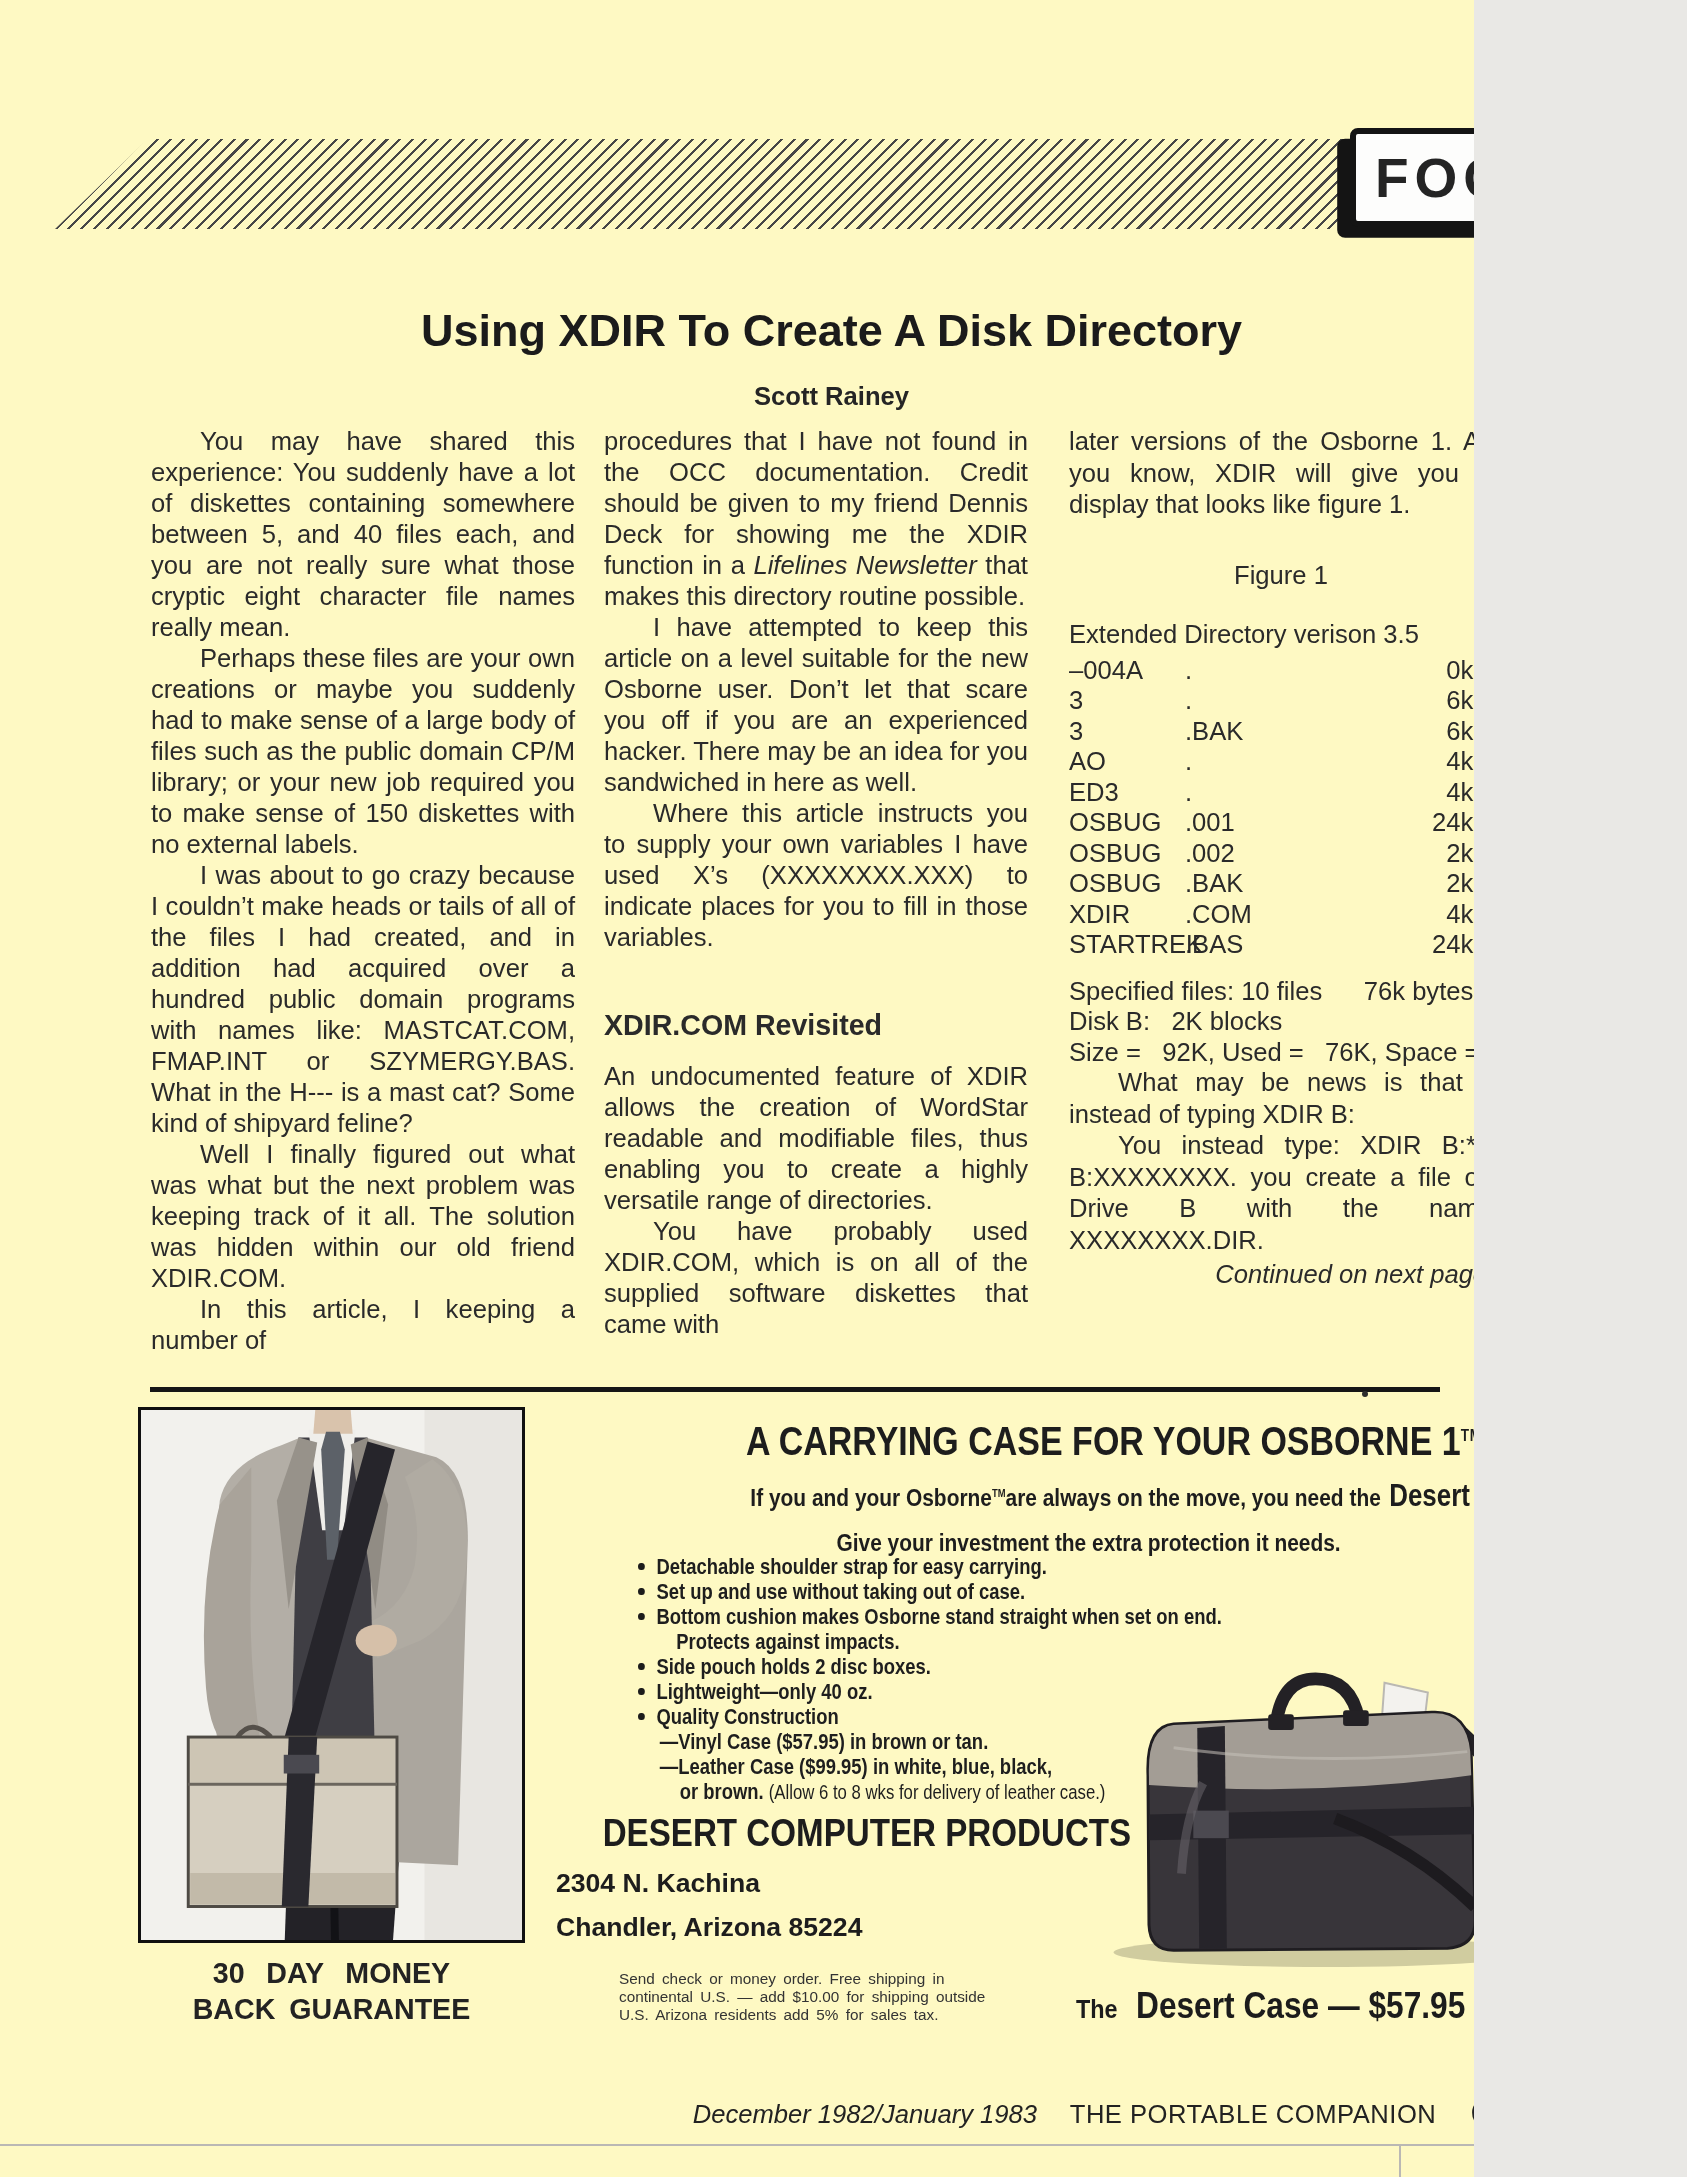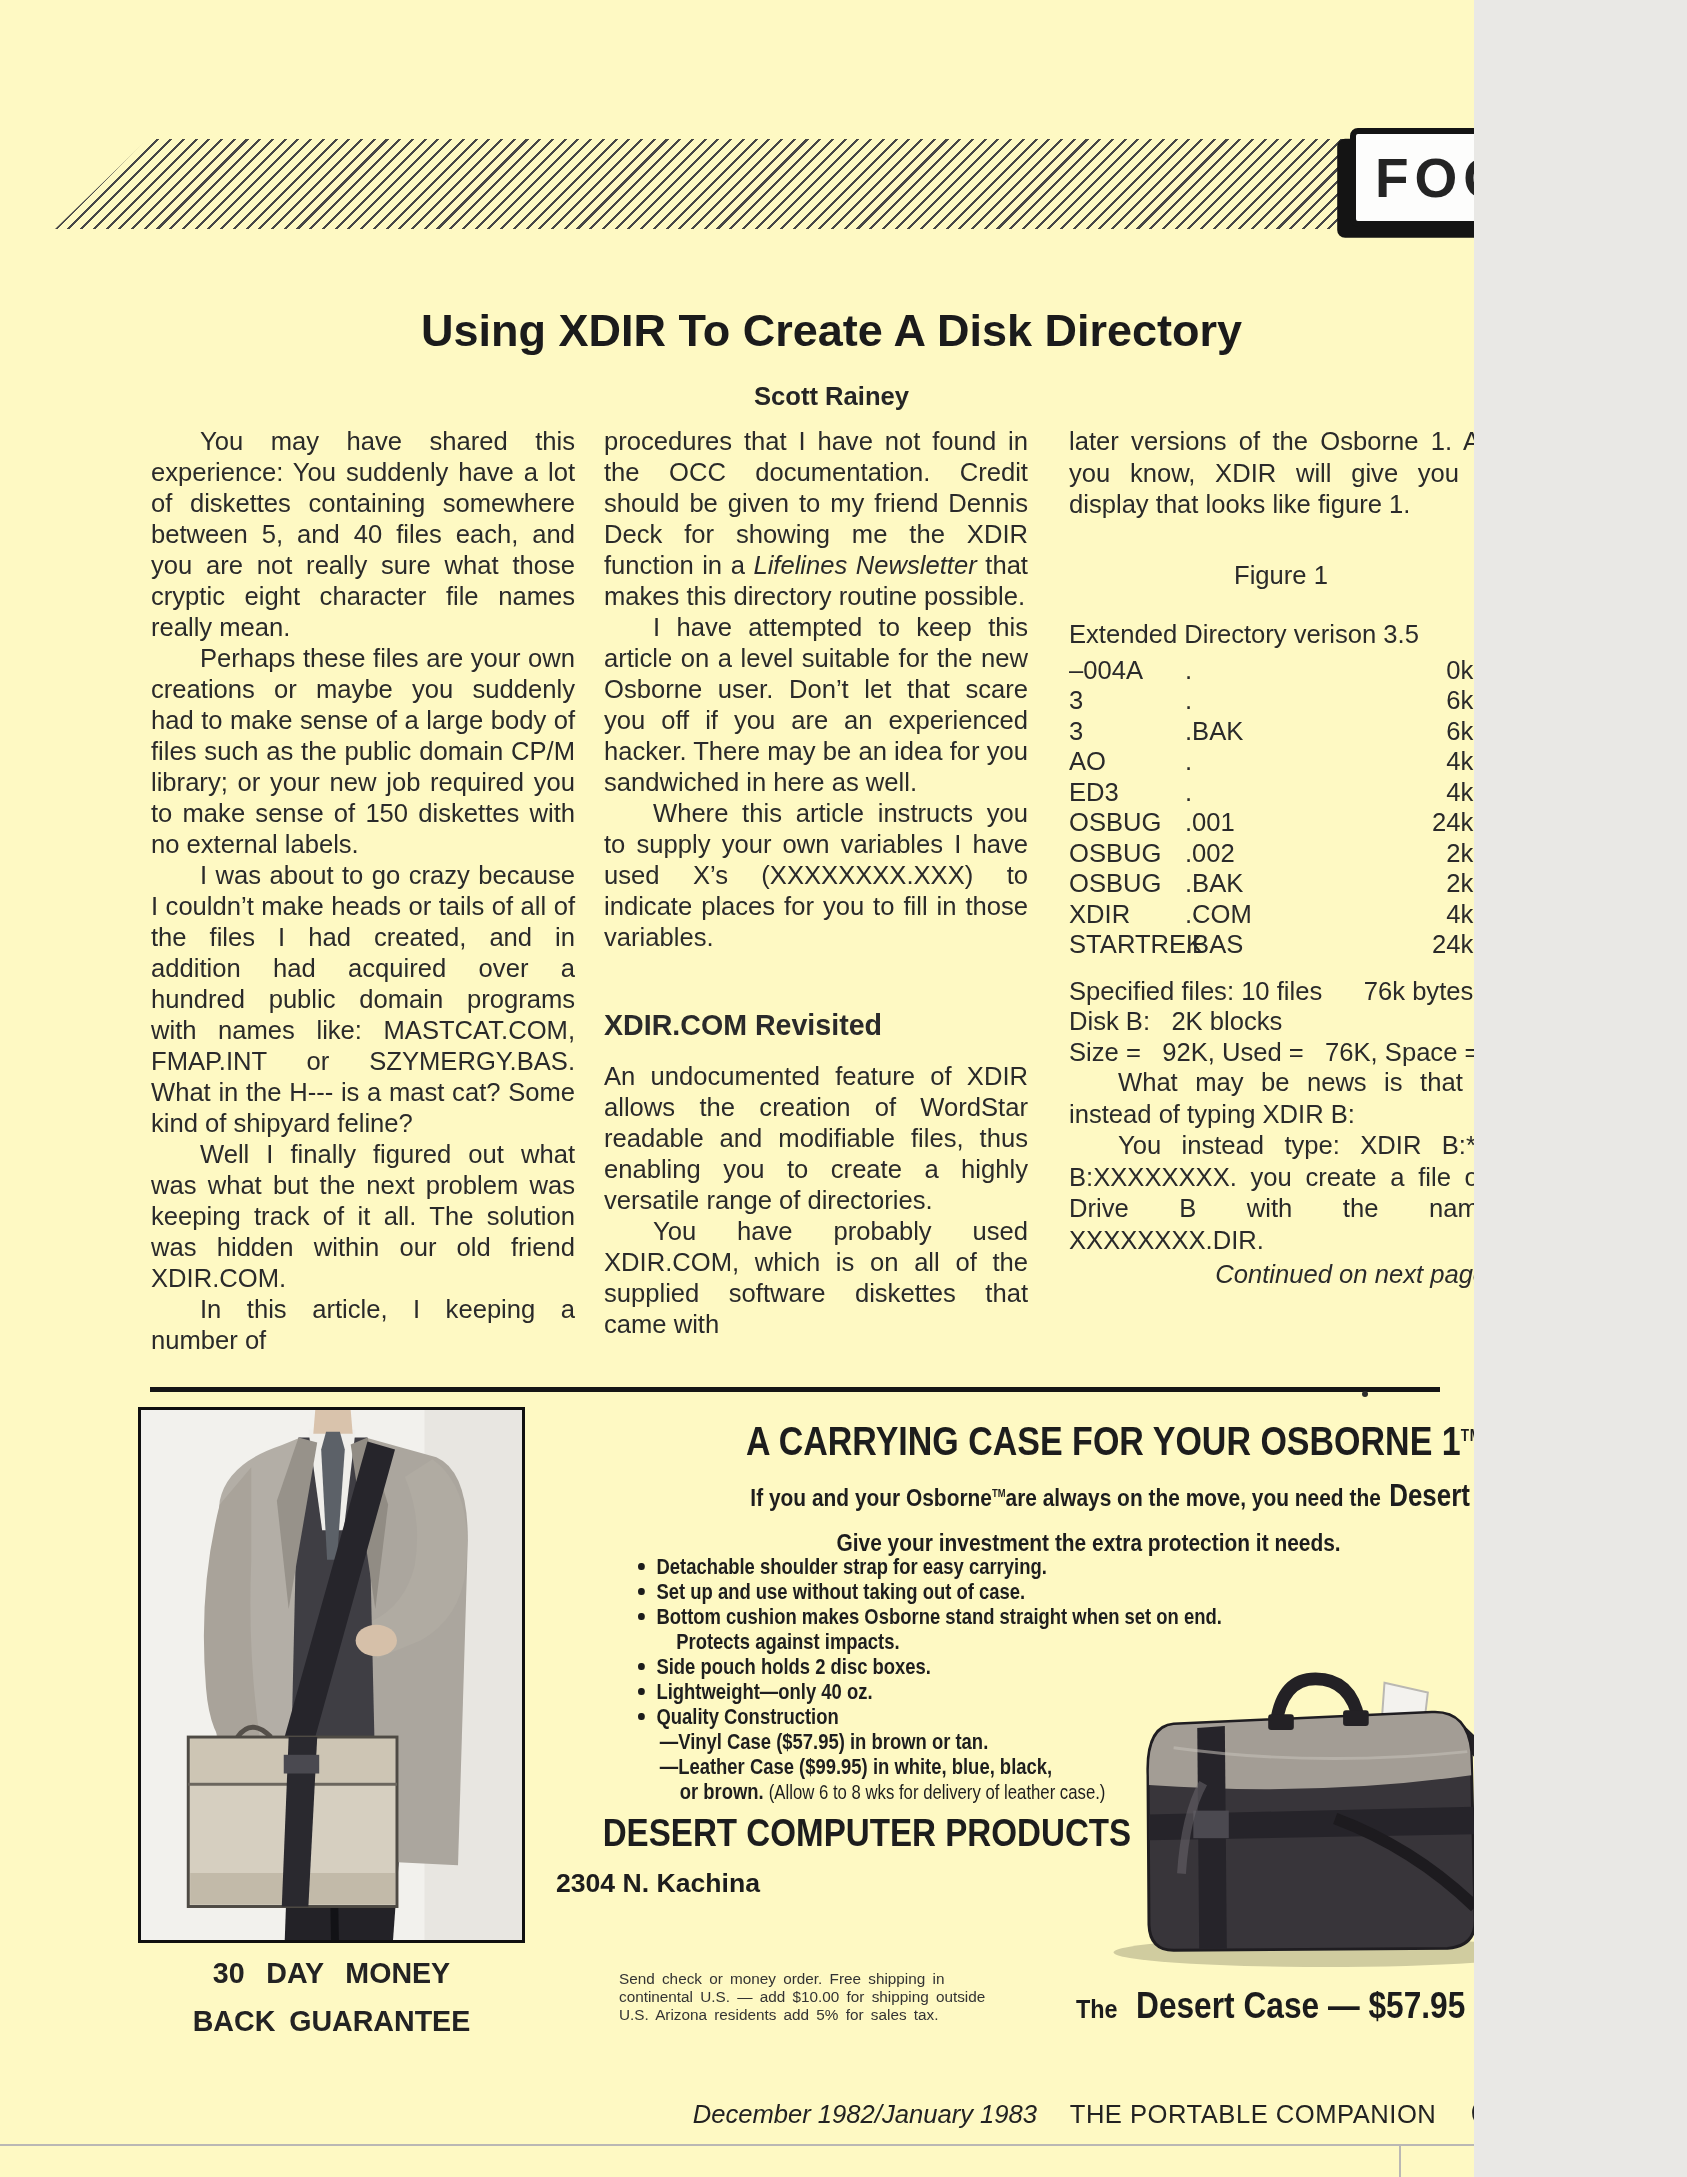--- a/index.html
+++ b/index.html
@@ -40,21 +40,21 @@
   
   .ad-rule{position:absolute;left:150px;top:1387px;width:1290px;height:4.9px;background:#161616;}
   .ad-dot{position:absolute;left:1362px;top:1391px;width:5.9px;height:5.9px;border-radius:50%;background:#2e2e2e;}
 
   .photo-man{position:absolute;left:138px;top:1407px;width:387px;height:536px;
              border:3px solid #101010;box-sizing:border-box;background:#f2f1ed;overflow:hidden;}
   .photo-man svg{display:block;width:100%;height:100%;}
   .guarantee{position:absolute;left:138px;top:1955px;width:387px;text-align:center;
              font-size:28.6px;font-weight:700;line-height:36px;color:#232323;}
   .g1{word-spacing:13.8px;}
-  .g2{word-spacing:5.9px;margin-top:12px;}
+  .g2{word-spacing:5.9px;}
 
   .ad-copy{position:absolute;left:680px;top:1419px;width:818px;text-align:center;color:#1d1d1d;}
   .cond{display:inline-block;transform:scaleX(0.85);transform-origin:center;white-space:nowrap;}
   .ad-headline{font-size:40px;font-weight:700;margin-bottom:13.8px;}
   .ad-headline sup{font-size:0.40em;letter-spacing:1px;}
   .ad-sub1{font-size:24.6px;font-weight:700;margin-bottom:16.7px;}
   .ad-sub1 sup{font-size:0.45em;}
   .brand{font-size:30.5px;margin-left:9.9px;}
   .ad-sub2{font-size:24.6px;font-weight:700;}
 
@@ -270,20 +270,21 @@
         <span>Quality Construction</span>
       </div>
     <div class="q-line">—Vinyl Case ($57.95) in brown or tan.</div>
     <div class="q-line">—Leather Case ($99.95) in white, blue, black,</div>
     <div class="q-line q-line2"><span>or brown.</span> <span class="q-note">(Allow 6 to 8 wks for delivery of leather case.)</span></div>
   </div>
 
   <div class="company">
     <div class="company-name"><span class="cond">DESERT COMPUTER PRODUCTS</span></div>
     <div class="addr">2304 N. Kachina</div>
+    <div class="addr">Chandler, Arizona  85224</div>
   </div>
 
   <div class="fineprint">
     <div>Send check or money order.  Free shipping in</div>
     <div>continental U.S. — add $10.00 for shipping outside</div>
     <div>U.S.   Arizona residents add 5% for sales tax.</div>
   </div>
 
   <div class="photo-bag">
     <svg viewBox="0 0 480 308" preserveAspectRatio="none">

